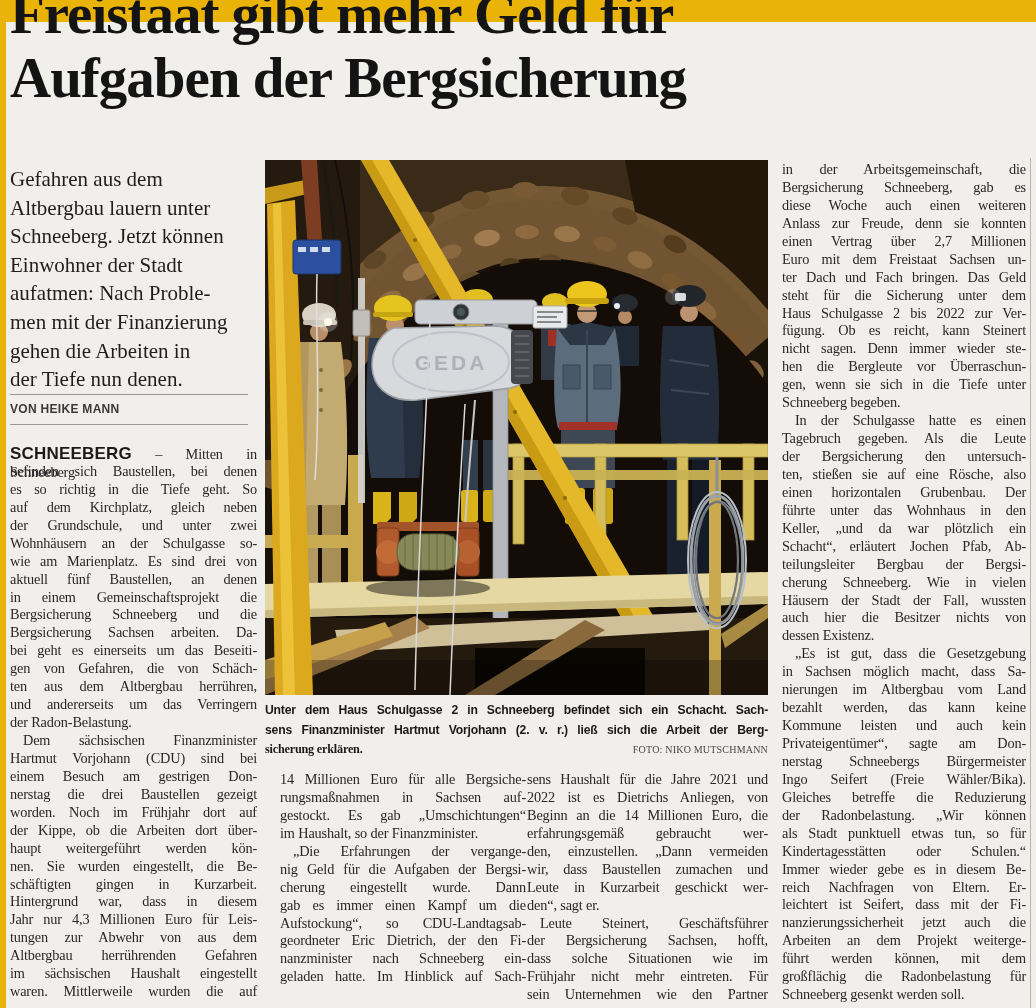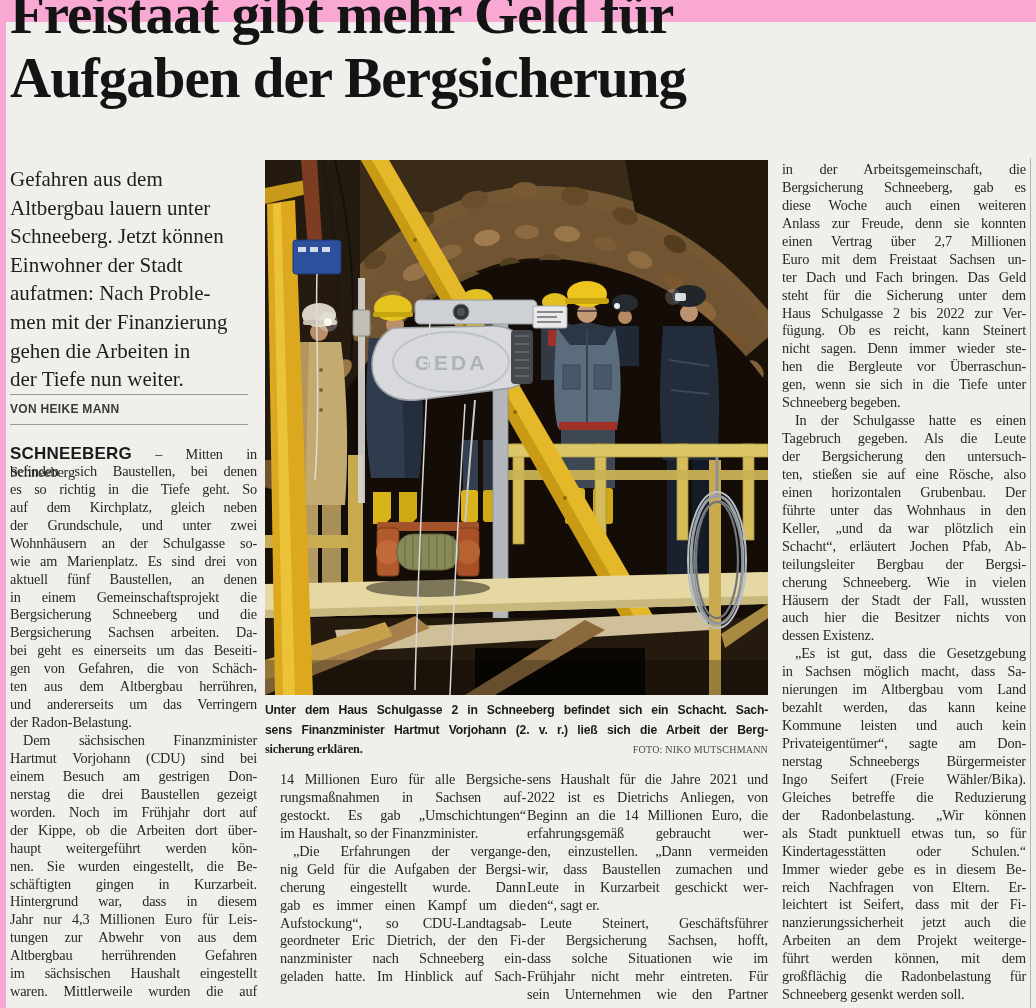--- a/index.html
+++ b/index.html
@@ -1,16 +1,16 @@
 <!DOCTYPE html>
 <html><head>
 <meta charset="utf-8">
 <style>
   html,body{margin:0;padding:0;background:#ffffff;}
-  #page{position:relative;width:1036px;height:1008px;overflow:hidden;background:#f9a8d4;
+  #page{position:relative;width:1036px;height:1008px;overflow:hidden;background:#eab308;
         font-family:"Liberation Serif","DejaVu Serif",serif;}
   #panel{position:absolute;left:6px;top:22px;right:0;bottom:0;background:#f1efeb;}
 
   .headline{position:absolute;left:10px;top:-18px;width:1016px;margin:0;
             font-family:"Liberation Serif","DejaVu Serif",serif;
             font-size:57px;line-height:64px;font-weight:bold;color:#141414;letter-spacing:-1px;}
   .headline span{display:block;}
 
   .intro{position:absolute;left:10px;top:165px;width:252px;
          font-size:21px;line-height:28.6px;color:#1e1e1e;white-space:pre-line;}
@@ -55,21 +55,21 @@
     <span>Aufgaben der Bergsicherung</span>
   </h1>
 
   <div class="intro">Gefahren aus dem
 Altbergbau lauern unter
 Schneeberg. Jetzt können
 Einwohner der Stadt
 aufatmen: Nach Proble-
 men mit der Finanzierung
 gehen die Arbeiten in
-der Tiefe nun weiter.</div>
+der Tiefe nun denen.</div>
 
   <div class="byline">VON HEIKE MANN</div>
 
   <svg id="photo" viewBox="0 0 503 535" xmlns="http://www.w3.org/2000/svg">
     <rect width="503" height="535" fill="#191209"></rect>
 
     <g>
       <path d="M0,0 H503 V168 C438,86 362,42 272,40 C170,38 76,120 22,262 L0,300 Z" fill="#3a2b18"></path>
       <path d="M10,330 C60,150 170,60 280,62 C370,64 440,110 500,180" fill="none" stroke="#7b5c36" stroke-width="72" opacity="0.9"></path>
       <path d="M503,0 V150 C460,100 420,70 370,52 L360,0 Z" fill="#221709"></path>

